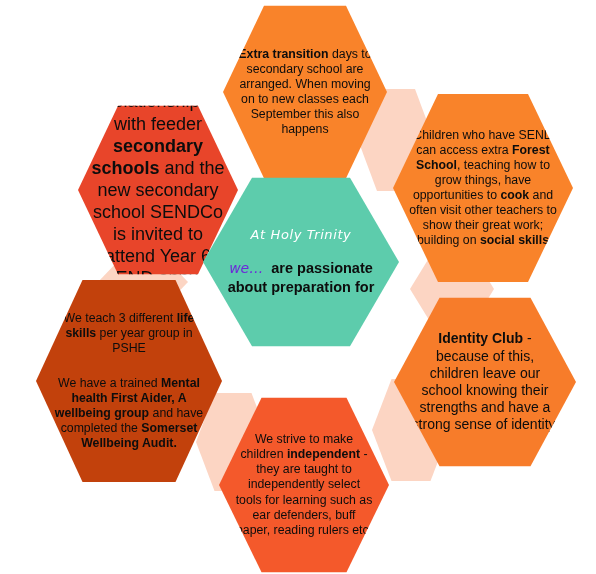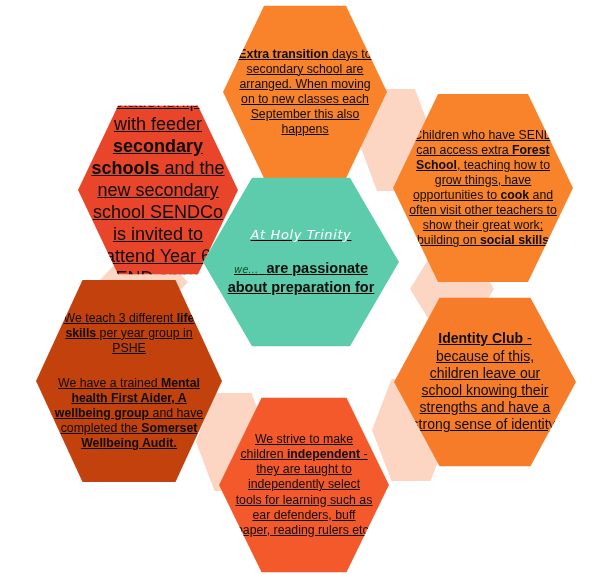--- a/index.html
+++ b/index.html
@@ -16,21 +16,20 @@
     font-family: "Liberation Sans", sans-serif;
   }
   .hex {
     position: absolute;
     display: flex;
     align-items: center;
     justify-content: flex-end;
     box-sizing: border-box;
     -webkit-clip-path: polygon(25% 1%, 75% 1%, 100% 50%, 75% 99%, 25% 99%, 0% 50%);
     clip-path: polygon(25% 1%, 75% 1%, 100% 50%, 75% 99%, 25% 99%, 0% 50%);
-    text-decoration: underline;
   }
   .hex .txt {
     text-align: center;
     color: #0d0d0d;
     line-height: 1.23;
     width: 100%;
     padding: 0 6px;
     box-sizing: border-box;
   }
 
@@ -64,22 +63,22 @@
     font-size: 14.5px;
     font-weight: bold;
     color: #0d0d0d;
     line-height: 1.32;
     display: block;
   }
   .center-we {
     font-family: "DejaVu Sans", sans-serif;
     font-style: italic;
     font-weight: normal;
-    color: #14532d;
-    font-size: 10px;
+    color: #6d28d9;
+    font-size: 14px;
   }
 
   #hex-top      { left: 223px; top: 4px;   width: 164px; height: 176px; background: #f9832a; z-index: 4; }
   #hex-topright { left: 393px; top: 92px;  width: 180px; height: 192px; background: #f9832a; z-index: 4; }
   #hex-topleft  { left: 78px;  top: 104px; width: 160px; height: 172px; background: #e8452a; z-index: 4; }
   #hex-botleft  { left: 36px;  top: 278px; width: 186px; height: 206px; background: #ef4f24; z-index: 4; }
   #hex-bottom   { left: 219px; top: 396px; width: 170px; height: 178px; background: #f4592b; z-index: 4; }
   #hex-botright { left: 394px; top: 296px; width: 182px; height: 172px; background: #f77c2a; z-index: 4; }
 
   #hex-top .txt      { font-size: 12.3px; padding: 0 14px; }

